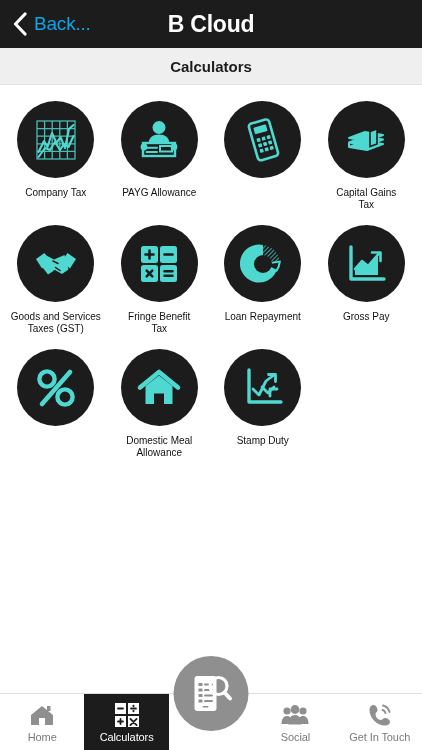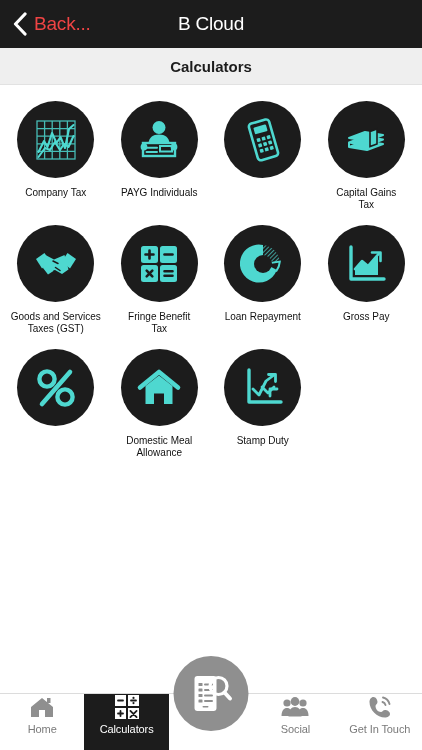--- a/index.html
+++ b/index.html
@@ -36,31 +36,31 @@
     gap: 7px;
     padding-left: 12px;
     cursor: pointer;
   }
   .chev {
     width: 15px;
     height: 24px;
     flex: 0 0 15px;
   }
   .back-label {
-    color: #ef4444;
+    color: #0ea5e9;
     font-size: 19px;
     letter-spacing: -0.2px;
   }
   .nav-title {
     position: absolute;
     left: 0; right: 0;
     text-align: center;
     color: #ffffff;
-    font-size: 19px;
-    font-weight: normal;
+    font-size: 23px;
+    font-weight: bold;
     letter-spacing: -0.2px;
     pointer-events: none;
   }
 
   
   .subheader {
     height: 37px;
     flex: 0 0 37px;
     background: #efefef;
     border-bottom: 1px solid #e2e2e2;
@@ -120,20 +120,21 @@
     background: #ffffff;
     border-top: 1px solid #dcdcdc;
     display: flex;
     position: relative;
   }
   .tab {
     flex: 1 1 0;
     display: flex;
     flex-direction: column;
     align-items: center;
+    justify-content: center;
     gap: 3px;
     cursor: pointer;
     background: #ffffff;
   }
   .tab.active { background: #1c1c1c; }
   .tab-label {
     font-size: 11px;
     color: #7a7a7a;
     letter-spacing: -0.1px;
   }
@@ -198,21 +199,21 @@
           <svg width="46" height="46" viewBox="0 0 46 46">
             <circle cx="23" cy="10.5" r="6.5" fill="#4ed8d0"></circle>
             <path d="M12.5 27 C12.5 20.5 17 17.5 23 17.5 C29 17.5 33.5 20.5 33.5 27 Z" fill="#4ed8d0"></path>
             <rect x="7" y="26" width="32" height="13" fill="none" stroke="#4ed8d0" stroke-width="2.4"></rect>
             <rect x="24" y="29" width="12" height="5.5" fill="none" stroke="#4ed8d0" stroke-width="2"></rect>
             <path d="M10.5 30.8 H21 M10.5 35 H21" stroke="#4ed8d0" stroke-width="2" stroke-linecap="round"></path>
             <circle cx="8" cy="30" r="3.4" fill="#4ed8d0"></circle>
             <circle cx="38" cy="30" r="3.4" fill="#4ed8d0"></circle>
           </svg>
         </div>
-        <div class="tile-label">PAYG Individuals</div>
+        <div class="tile-label">PAYG Allowance</div>
       </div>
 
       <div class="tile">
         <div class="disc">
           <svg width="46" height="46" viewBox="0 0 46 46">
             <g transform="rotate(-16 23 23)">
               <rect x="13" y="4" width="21" height="38" rx="3.2" fill="none" stroke="#4ed8d0" stroke-width="2.6"></rect>
               <rect x="17" y="8.5" width="13" height="7" rx="1.2" fill="#4ed8d0"></rect>
               <g fill="#4ed8d0">
                 <rect x="17" y="20" width="3.6" height="3.6" rx="0.7"></rect>

